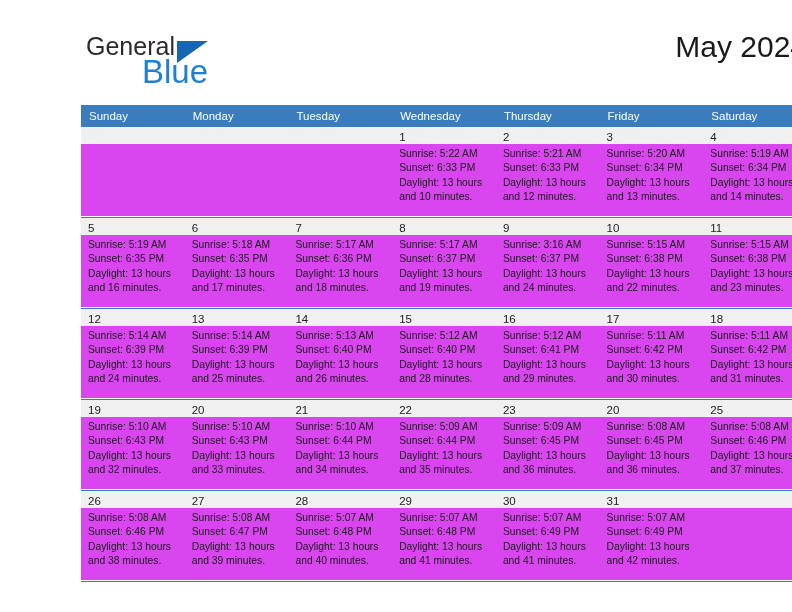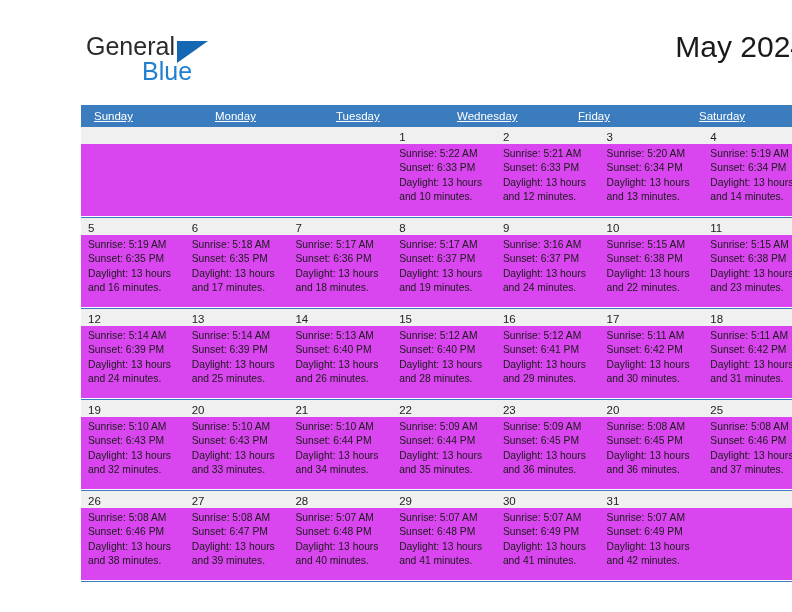--- a/index.html
+++ b/index.html
@@ -54,21 +54,21 @@
     top: 9px;
     width: 0;
     height: 0;
     border-left: 31px solid #1567b3;
     border-bottom: 22px solid transparent;
   }
   .brand-blue {
     position: absolute;
     left: 61px;
     top: 25px;
-    font-size: 25px;
+    font-size: 33px;
     line-height: 29px;
     color: #1f7fd0;
     font-weight: 400;
   }
   .title-wrap {
     position: absolute;
     right: 0;
     top: 0;
     text-align: right;
   }
@@ -98,25 +98,24 @@
   .weekday-row {
     display: flex;
     background: #3b7cbe;
     height: 22px;
   }
   .weekday-cell {
     flex: 1 1 0;
     color: #ffffff;
     font-size: 11.5px;
     line-height: 22px;
-    padding-left: 13px;
+    padding-left: 8px;
     box-sizing: border-box;
     white-space: nowrap;
     overflow: hidden;
-    text-decoration: underline;
   }
   .week-row {
     display: flex;
     height: 90px;
     border-top: 1px solid #3b7cbe;
     background: #ffffff;
   }
   .week-row:first-of-type {
     border-top: none;
   }
@@ -176,20 +175,21 @@
 
   </div>
 
   <div class="calendar">
 
     <div class="weekday-row">
       <div class="weekday-cell">Sunday</div>
       <div class="weekday-cell">Monday</div>
       <div class="weekday-cell">Tuesday</div>
       <div class="weekday-cell">Wednesday</div>
+      <div class="weekday-cell">Thursday</div>
       <div class="weekday-cell">Friday</div>
       <div class="weekday-cell">Saturday</div>
     </div>
 
     <div id="weeks-container">
         <div class="week-row">
           <div class="day-cell empty">
             <div class="date-band"><span class="date-num"></span></div>
             <div class="day-body">
               <div class="day-line"></div>

